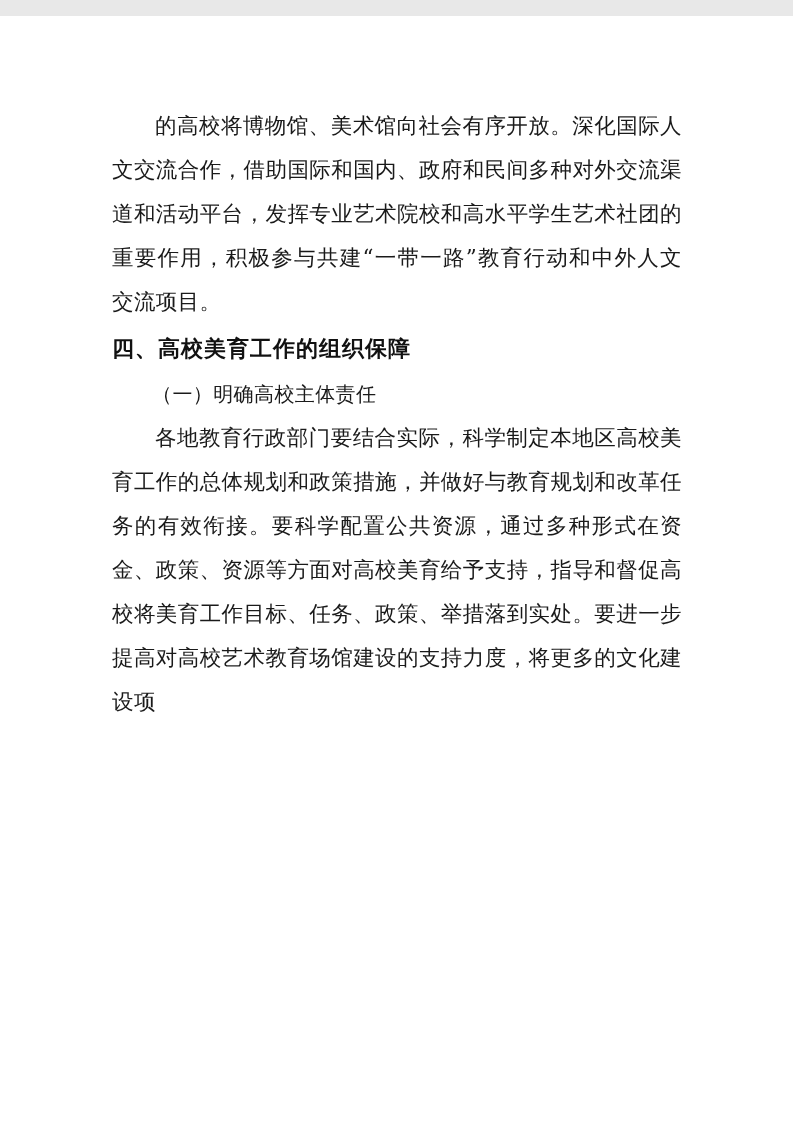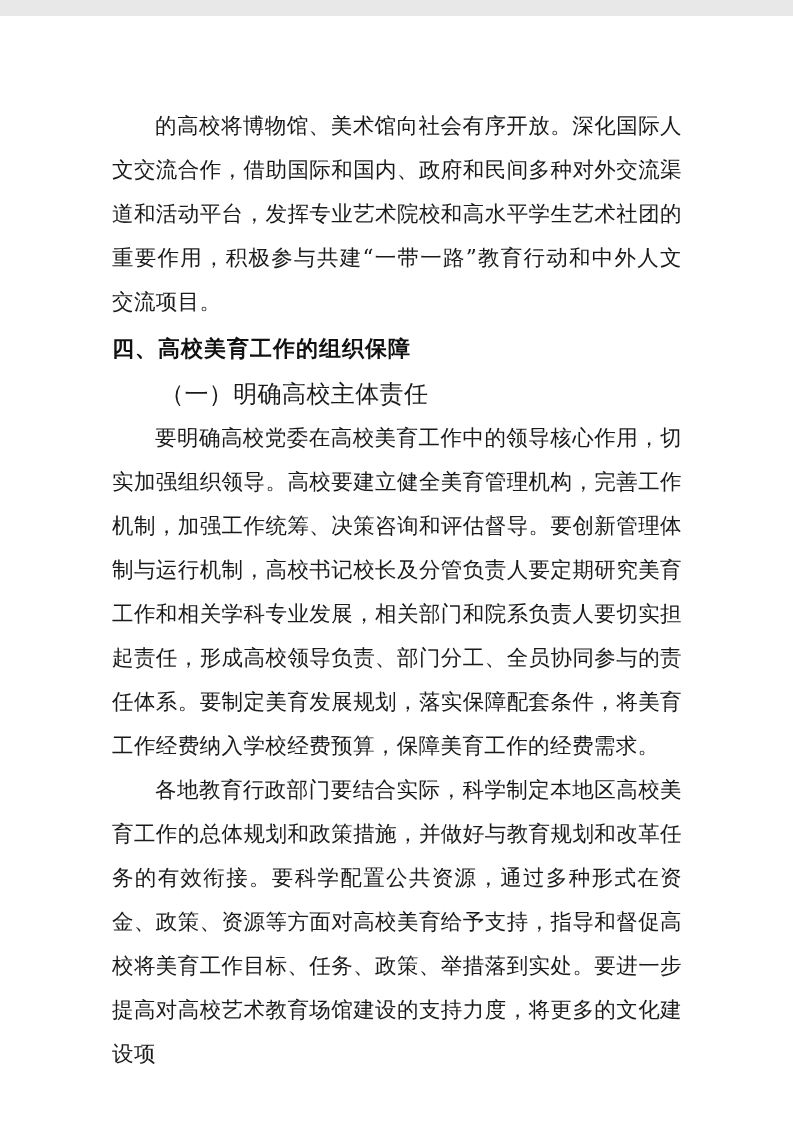--- a/index.html
+++ b/index.html
@@ -40,21 +40,21 @@
   .heading {
     font-size: 22px;
     line-height: 48px;
     font-weight: bold;
     text-align: left;
     color: #111;
     margin: 0;
     letter-spacing: 1px;
   }
   .subhead {
-    font-size: 24px;
+    font-size: 20px;
     line-height: 44px;
     color: #1a1a1a;
     margin: 0;
     text-indent: 2em;
     letter-spacing: 0.4px;
   }
   .tight {
     text-align: justify;
     text-justify: inter-ideograph;
   }
@@ -64,19 +64,18 @@
 
 <div class="page">
   <div class="content">
 
     <p class="para indent tight">的高校将博物馆、美术馆向社会有序开放。深化国际人文交流合作，借助国际和国内、政府和民间多种对外交流渠道和活动平台，发挥专业艺术院校和高水平学生艺术社团的重要作用，积极参与共建“一带一路”教育行动和中外人文交流项目。</p>
 
     <h2 class="heading">四、高校美育工作的组织保障</h2>
 
     <p class="subhead">（一）明确高校主体责任</p>
 
-    <p class="para indent tight">要明确高校党委在高校美育工作中的领导核心作用，切实加强组织领导。高校要建立健全美育管理机构，完善工作机制，加强工作统筹、决策咨询和评估督导。要创新管理体制与运行机制，高校书记校长及分管负责人要定期研究美育工作和相关学科专业发展，相关部门和院系负责人要切实担起责任，形成高校领导负责、部门分工、全员协同参与的责任体系。要制定美育发展规划，落实保障配套条件，将美育工作经费纳入学校经费预算，保障美育工作的经费需求。</p>
 
 
     <p class="para indent tight">各地教育行政部门要结合实际，科学制定本地区高校美育工作的总体规划和政策措施，并做好与教育规划和改革任务的有效衔接。要科学配置公共资源，通过多种形式在资金、政策、资源等方面对高校美育给予支持，指导和督促高校将美育工作目标、任务、政策、举措落到实处。要进一步提高对高校艺术教育场馆建设的支持力度，将更多的文化建设项</p>
 
   </div>
 </div>
 
 </body></html>

